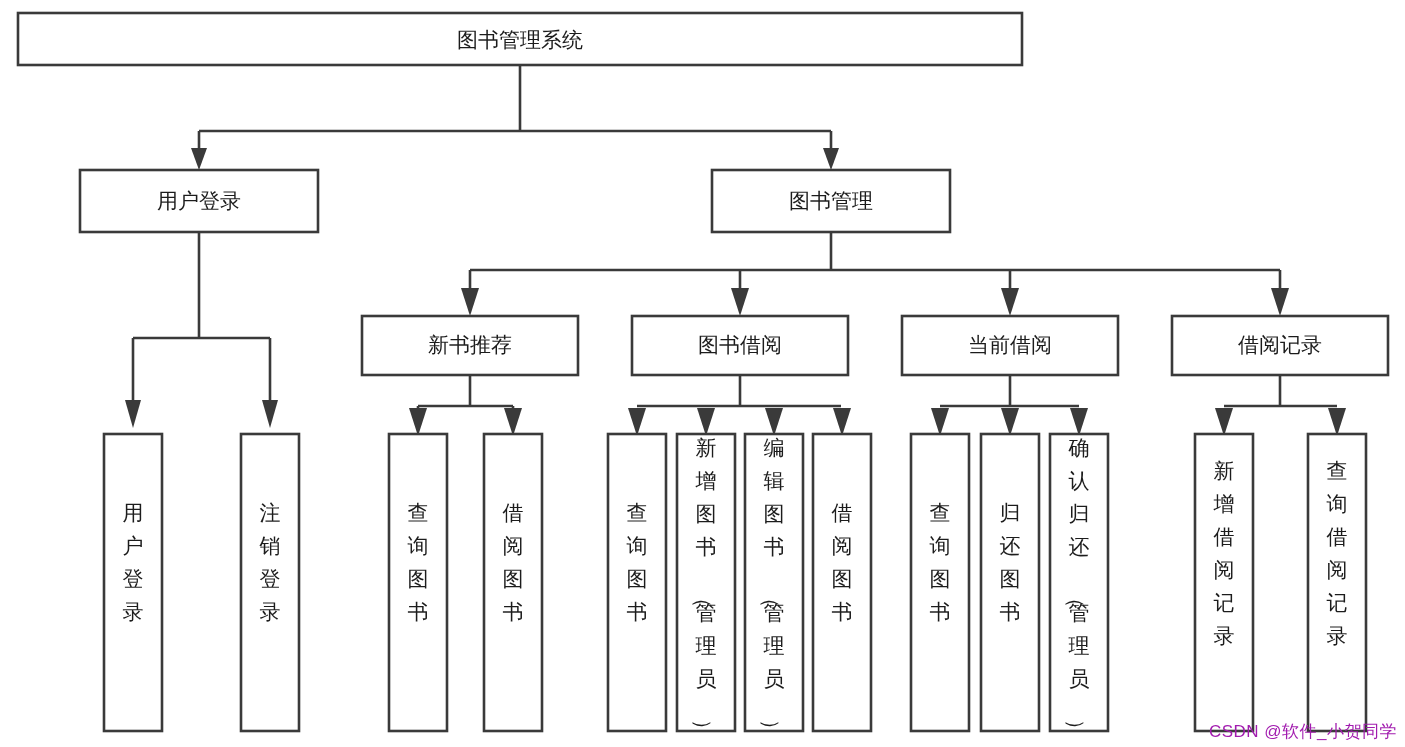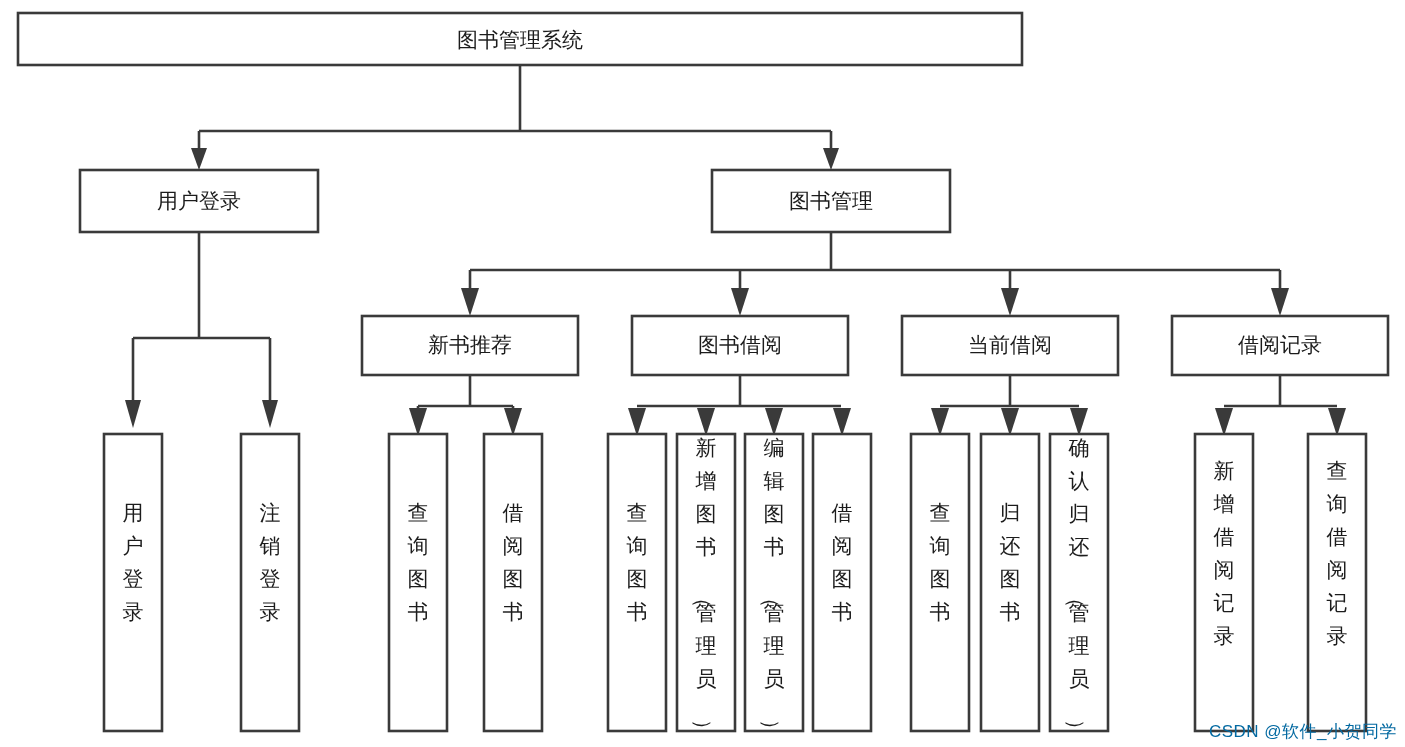--- a/index.html
+++ b/index.html
@@ -54,21 +54,21 @@
     font-size: 21px;
     fill: #1c1c1c;
     text-anchor: middle;
   }
   .watermark {
     position: absolute;
     right: 8px;
     bottom: 4px;
     font-family: "Liberation Sans", "DejaVu Sans", sans-serif;
     font-size: 17px;
-    color: #0369a1;
+    color: #a21caf;
     letter-spacing: 0.5px;
     white-space: nowrap;
     user-select: none;
   }
 </style>
 </head>
 <body>
 
 <div id="diagram-root">
 

